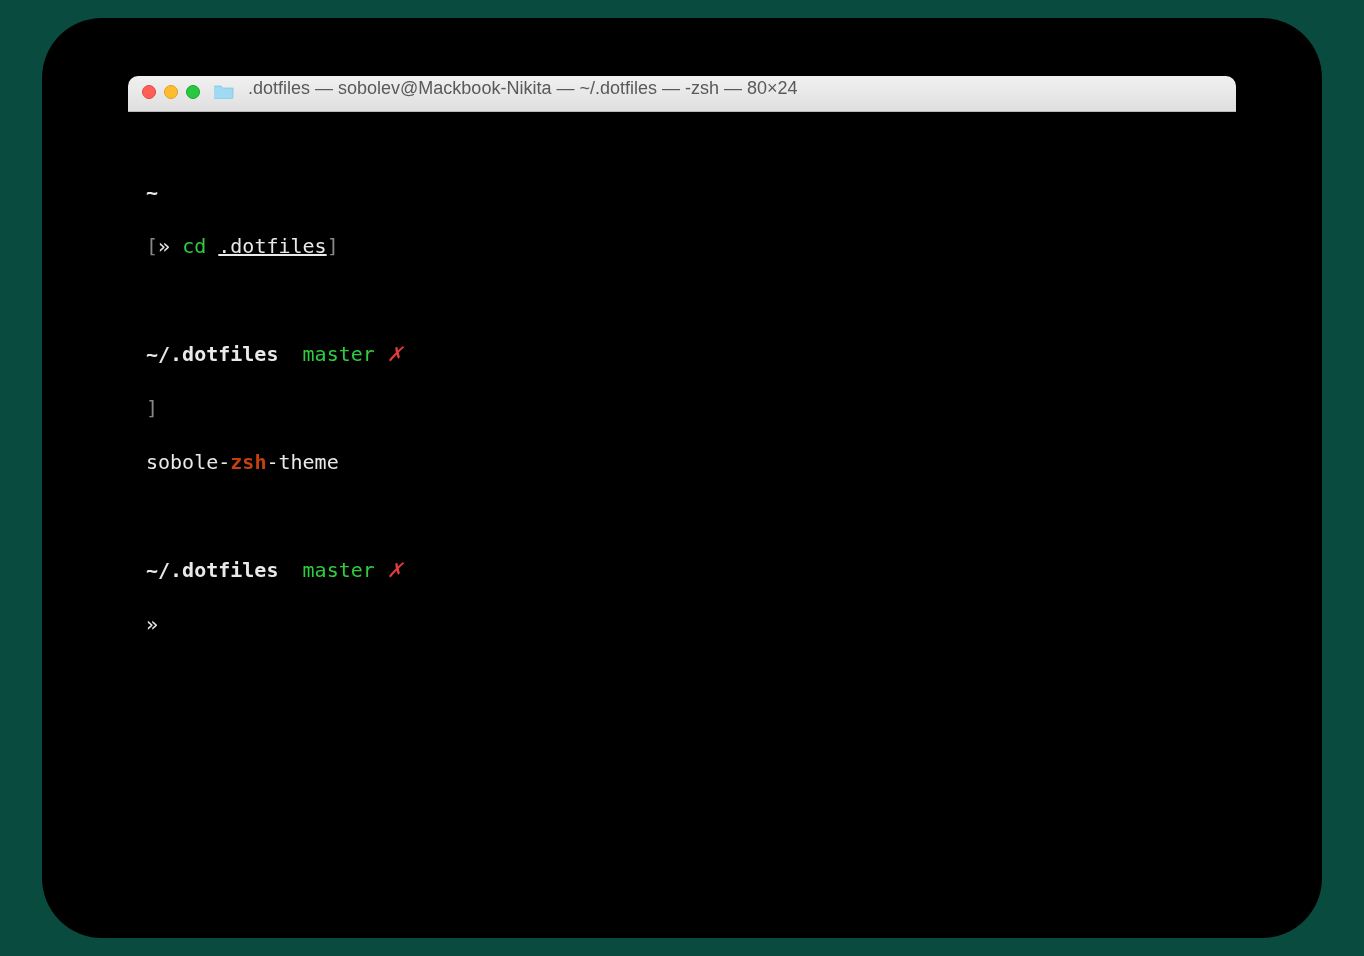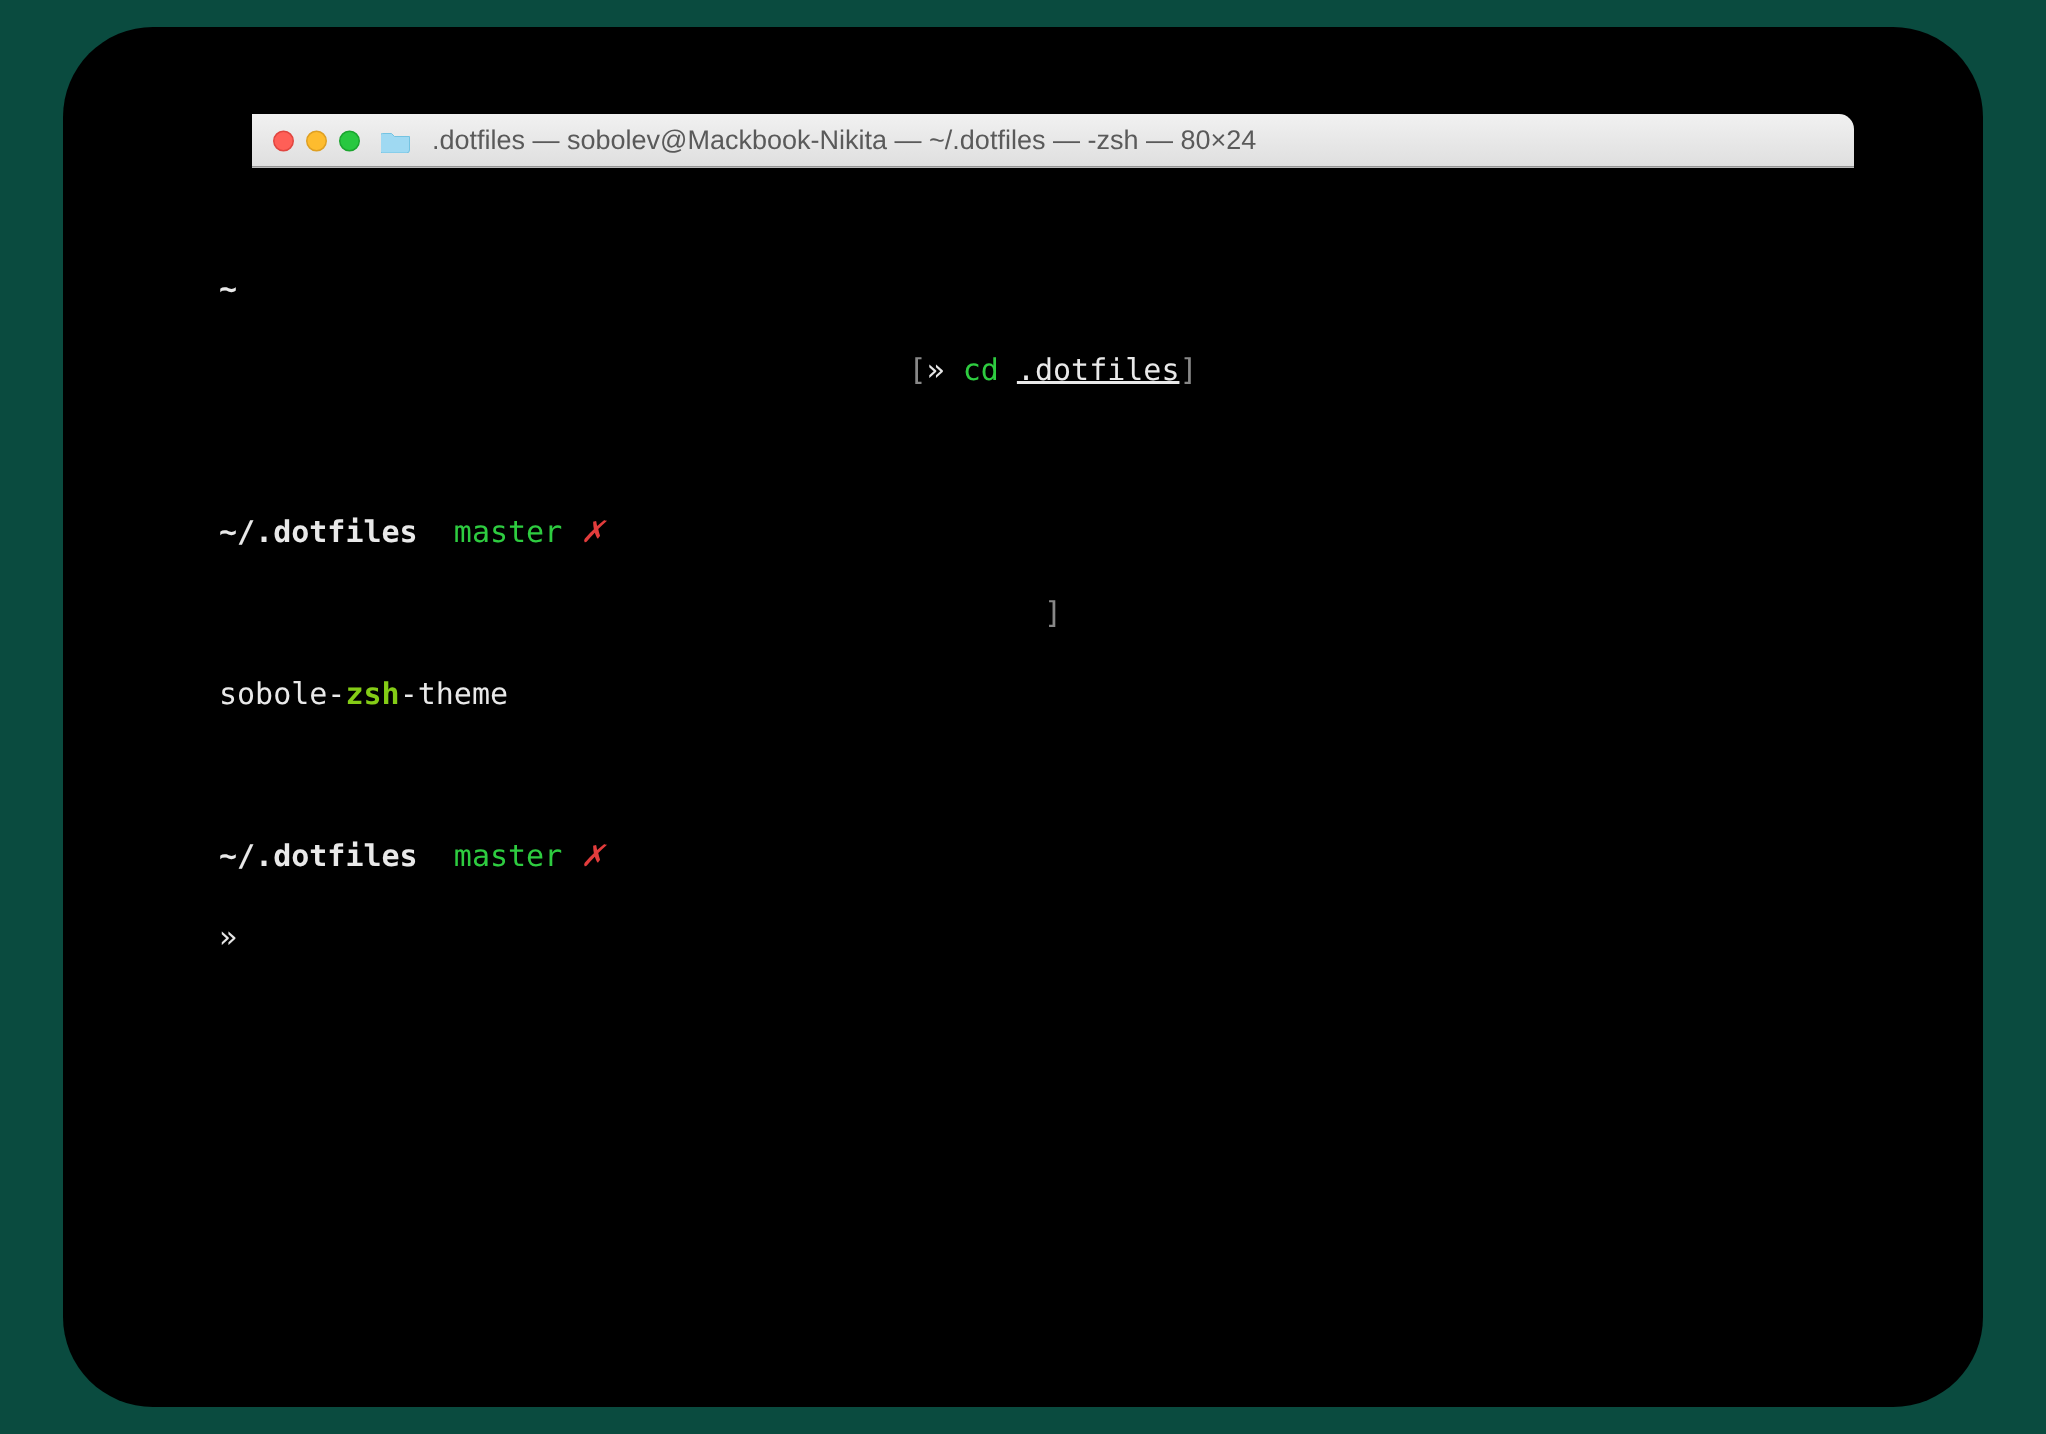--- a/index.html
+++ b/index.html
@@ -29,24 +29,23 @@
       border-radius: 10px;
       box-shadow: 0 30px 70px rgba(0,0,0,0.6), 0 0 0 1px rgba(0,0,0,0.4);
       overflow: hidden;
       position: relative;
     }
     .titlebar {
       height: 36px;
       background: linear-gradient(#f1f1f1, #dfdfdf);
       border-bottom: 1px solid #b9b9b9;
       display: flex;
-      align-items: center;
-      padding: 0 14px;
+      align-items: flex-end;
+      padding: 12px 14px;
       gap: 8px;
-      margin-left: 40px;
     }
     .traffic-lights {
       display: flex;
       gap: 8px;
       align-items: center;
     }
     .tl {
       width: 14px;
       height: 14px;
       border-radius: 50%;
@@ -75,31 +74,30 @@
       color: #e6e6e6;
       font-family: "Menlo", "Monaco", monospace;
       font-size: 20px;
       line-height: 1.35;
       padding: 40px 18px 18px 18px;
       height: calc(100% - 36px);
       white-space: pre;
     }
     .bracket-line {
       display: flex;
-      justify-content: center;
+      justify-content: flex-start;
       width: 100%;
-      margin-left: 20px;
     }
     .bracket { color: #888; }
     .prompt-raquo { color: #e6e6e6; }
     .cmd-green { color: #2ecc40; }
     .underline { text-decoration: underline; }
     .bold { font-weight: bold; }
     .white { color: #e9e9e9; }
-    .magenta { color: #84cc16; }
+    .magenta { color: #c2410c; }
     .red-x { color: #e23c3c; font-style: italic; }
     .pathline { color: #e6e6e6; }
   </style>
 </head>
 <body>
 
 <div class="outer-frame">
   <div class="window">
     <div class="titlebar">
       <div class="traffic-lights">

